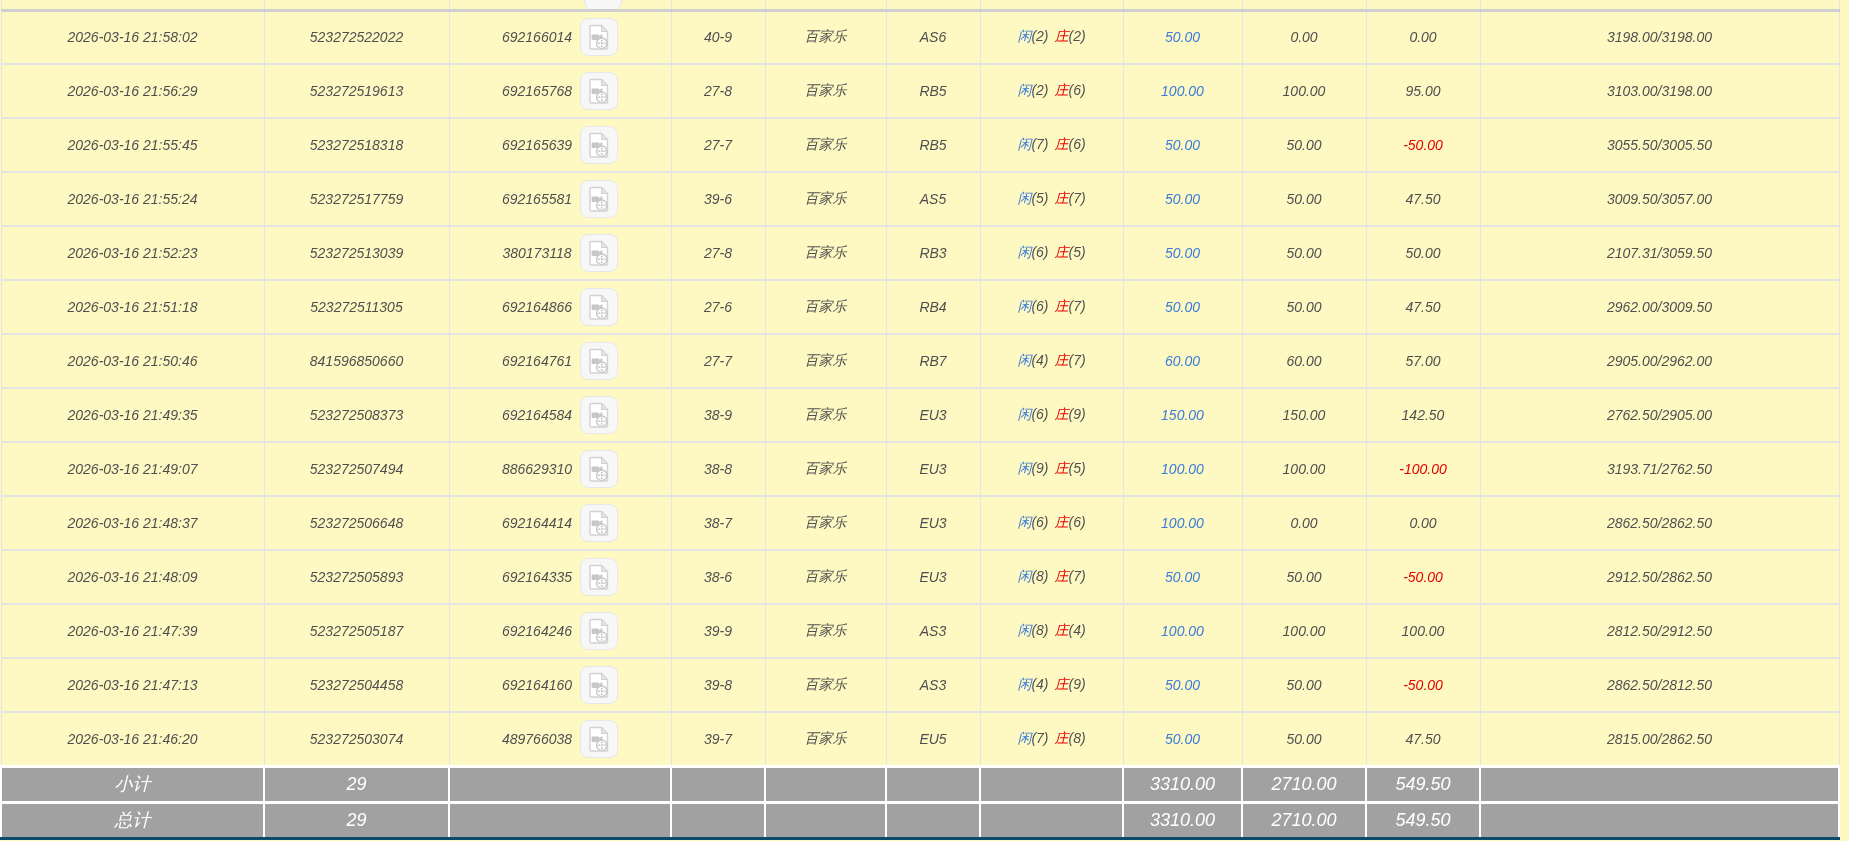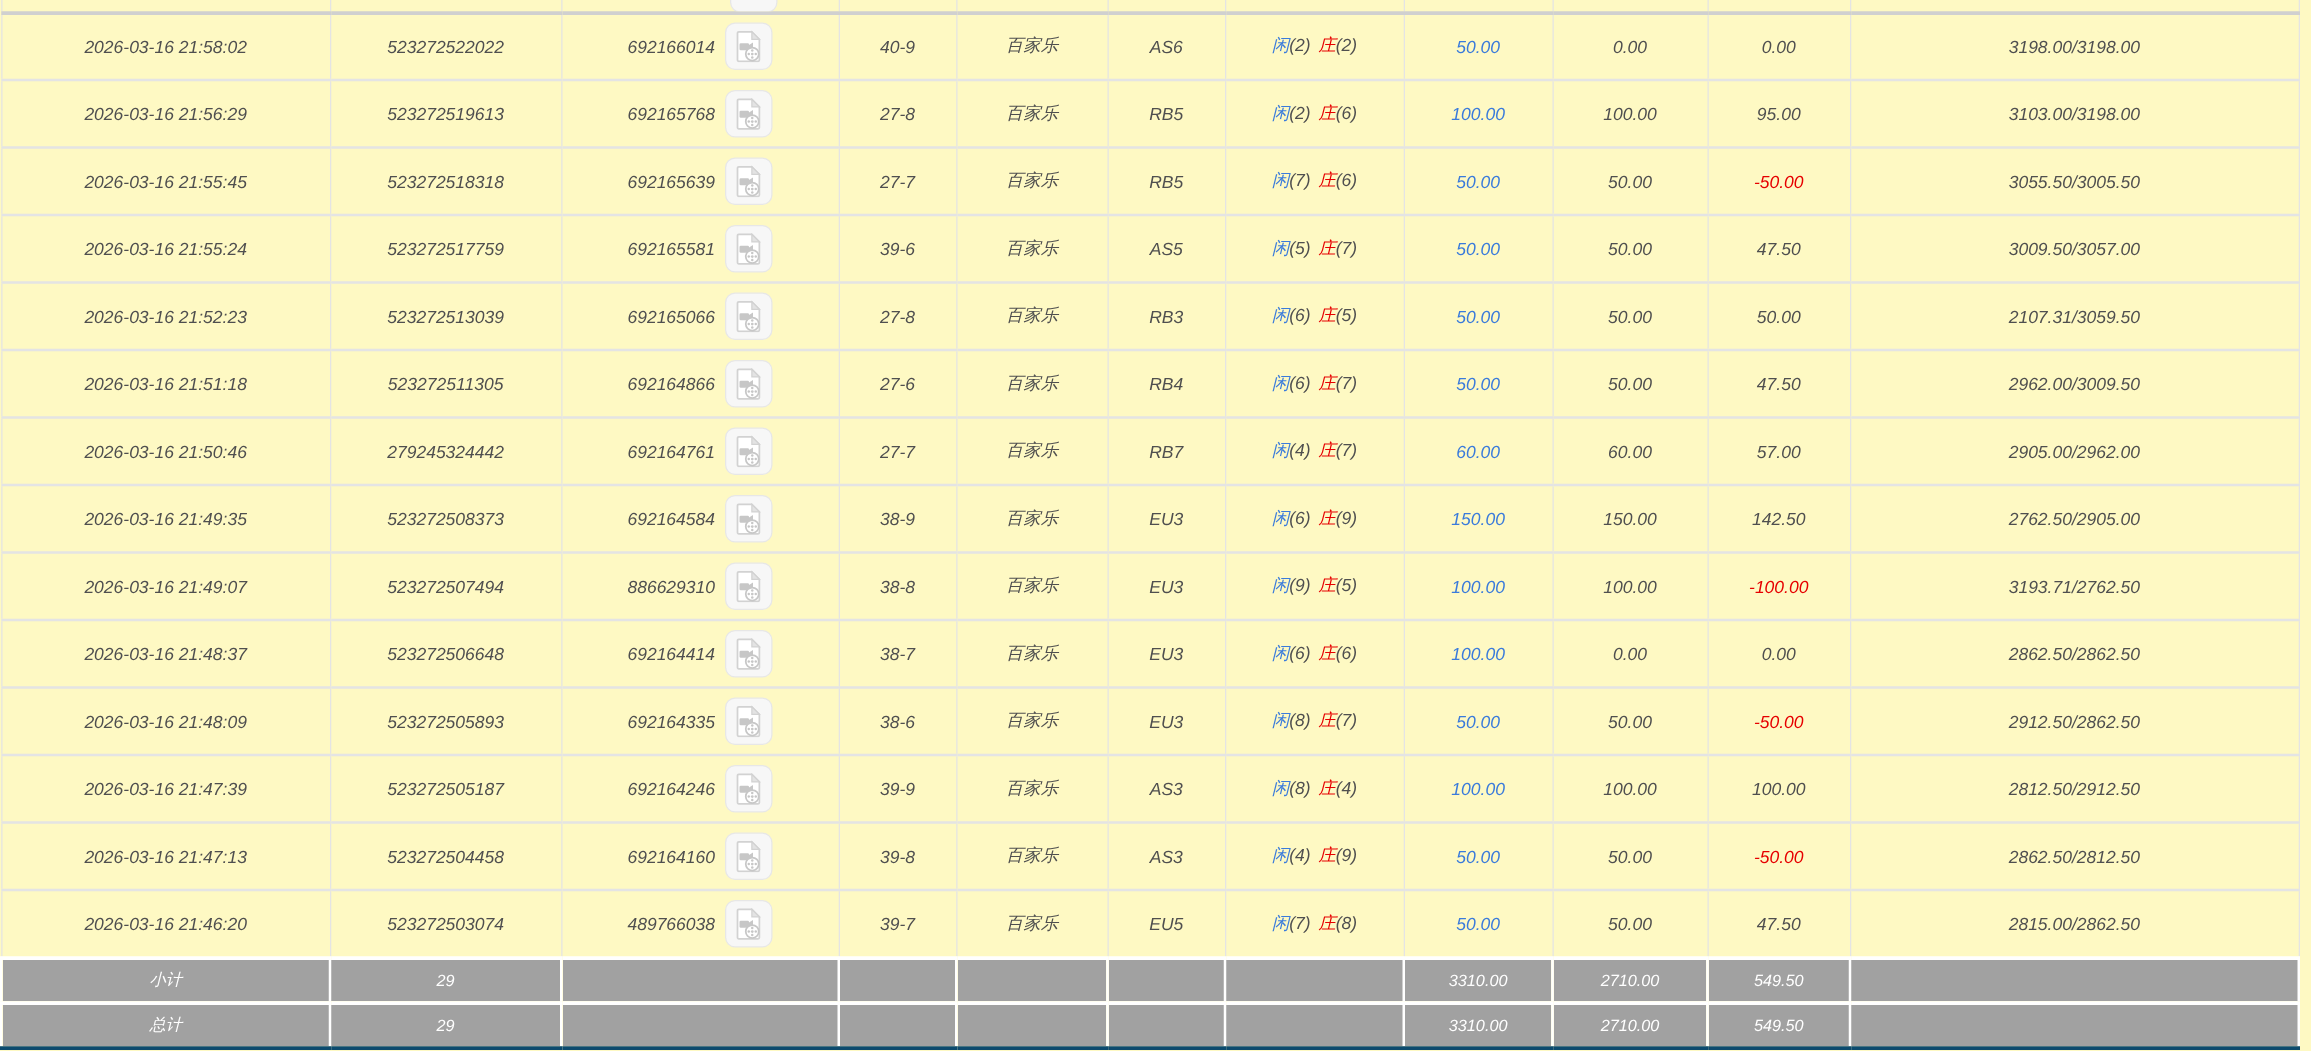--- a/index.html
+++ b/index.html
@@ -17,21 +17,21 @@
   .icon-btn{display:inline-flex;align-items:center;justify-content:center;
      width:36px;height:36px;background:#f7f7f7;border:1px solid #e7e7e7;border-radius:8px;
      cursor:pointer;flex:0 0 auto;}
   .partial-icon{position:absolute;left:134px;top:-28px;width:36px;height:36px;
      background:#f7f7f7;border:1px solid #e7e7e7;border-radius:8px;}
   .bet-link{color:#3a7bdb;cursor:pointer;text-decoration:none;}
   .lbl-player{color:#3a7bdb;}
   .lbl-banker{color:#e60000;}
   .score{color:#4f4f4f;}
   td.neg{color:#e60000;}
-  tr.summary-row td{background:#a1a1a1;color:#ffffff;font-size:13px;height:33px;
+  tr.summary-row td{background:#a1a1a1;color:#ffffff;font-size:18px;height:33px;
      border:2px solid #ffffff;border-top:3px solid #ffffff;}
   tr.summary-row.last td{border-bottom:3px solid #0c4a6e;}
   .result-gap{display:inline-block;width:6px;}
 </style>
 </head>
 <body>
 
 <div class="page">
   <table class="bet-table">
     <colgroup>
@@ -206,21 +206,21 @@
     <td>50.00</td>
     <td>47.50</td>
     <td>3009.50/3057.00</td>
   </tr>
 
   <tr class="data-row">
     <td>2026-03-16 21:52:23</td>
     <td>523272513039</td>
     <td>
       <div class="cellflex">
-        <span>692165066</span>
+        <span>380173118</span>
         <span class="icon-btn">
           <svg width="22" height="26" viewBox="0 0 22 26">
             <path d="M3 1.5h10.5l6 6V24a1 1 0 0 1-1 1H3a1 1 0 0 1-1-1V2.5a1 1 0 0 1 1-1z" fill="#ffffff" stroke="#d2d2d2" stroke-width="1.4"></path>
             <path d="M13.5 1.5l6 6h-6z" fill="#e3e3e3" stroke="#d2d2d2" stroke-width="1"></path>
             <rect x="3.6" y="10.5" width="7.6" height="5.6" rx="1" fill="#c7c7c7"></rect>
             <path d="M11.2 12l3.2-2v8l-3.2-2z" fill="#c7c7c7"></path>
             <circle cx="13.8" cy="19.2" r="5.2" fill="#ffffff" stroke="#c7c7c7" stroke-width="1.4"></circle>
             <circle cx="13.8" cy="19.2" r="1.1" fill="#c7c7c7"></circle>
             <circle cx="13.8" cy="16.4" r="1" fill="#c7c7c7"></circle>
             <circle cx="13.8" cy="22" r="1" fill="#c7c7c7"></circle>
@@ -275,21 +275,21 @@
     <td>
       <span class="bet-link">50.00</span>
     </td>
     <td>50.00</td>
     <td>47.50</td>
     <td>2962.00/3009.50</td>
   </tr>
 
   <tr class="data-row">
     <td>2026-03-16 21:50:46</td>
-    <td>279245324442</td>
+    <td>841596850660</td>
     <td>
       <div class="cellflex">
         <span>692164761</span>
         <span class="icon-btn">
           <svg width="22" height="26" viewBox="0 0 22 26">
             <path d="M3 1.5h10.5l6 6V24a1 1 0 0 1-1 1H3a1 1 0 0 1-1-1V2.5a1 1 0 0 1 1-1z" fill="#ffffff" stroke="#d2d2d2" stroke-width="1.4"></path>
             <path d="M13.5 1.5l6 6h-6z" fill="#e3e3e3" stroke="#d2d2d2" stroke-width="1"></path>
             <rect x="3.6" y="10.5" width="7.6" height="5.6" rx="1" fill="#c7c7c7"></rect>
             <path d="M11.2 12l3.2-2v8l-3.2-2z" fill="#c7c7c7"></path>
             <circle cx="13.8" cy="19.2" r="5.2" fill="#ffffff" stroke="#c7c7c7" stroke-width="1.4"></circle>

